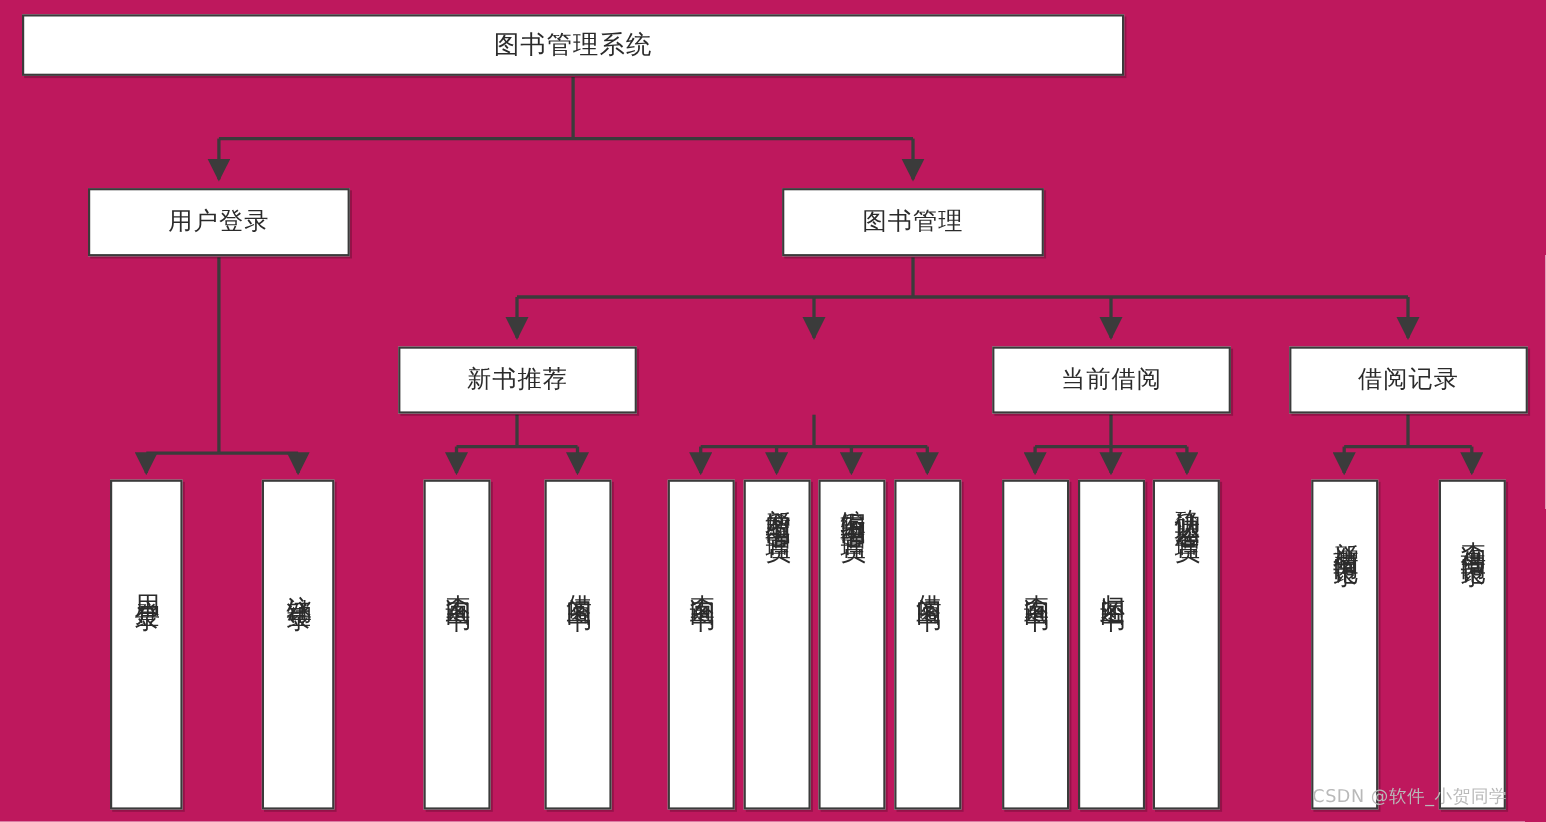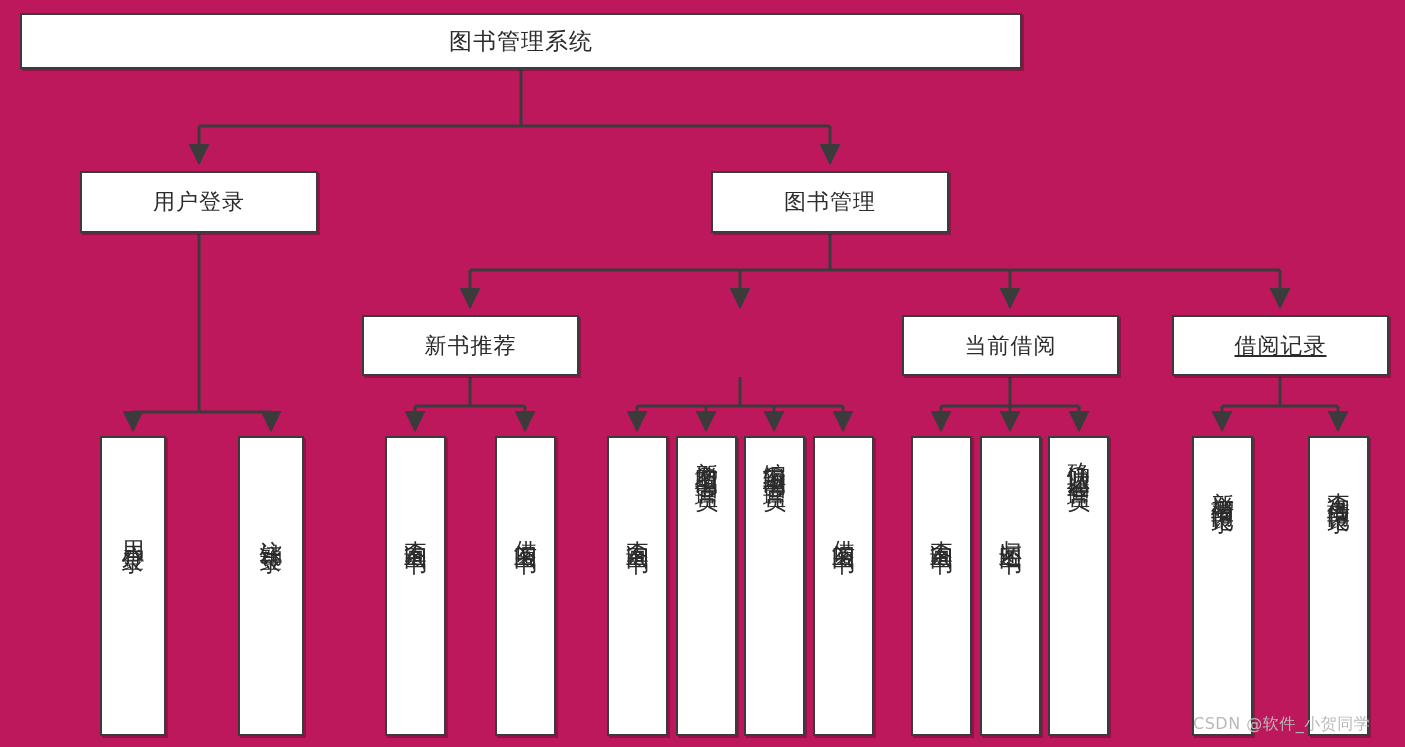--- a/index.html
+++ b/index.html
@@ -132,21 +132,21 @@
   <div class="node" style="left:362px; top:315px; width:217px; height:61px;">
     <span class="label">新书推荐</span>
   </div>
 
   <div class="node" style="left:711px; top:171px; width:238px; height:62px;">
     <span class="label">图书管理</span>
   </div>
   <div class="node" style="left:902px; top:315px; width:217px; height:61px;text-align:right;">
     <span class="label">当前借阅</span>
   </div>
-  <div class="node" style="left:1172px; top:315px; width:217px; height:61px;text-decoration:underline;">
+  <div class="node" style="left:1172px; top:315px; width:217px; height:61px;">
     <span class="label">借阅记录</span>
   </div>
 
   <div class="node vertical" style="left:100px; top:436px; width:66px; height:300px; padding-top:84px;">
     <span class="label">用户登录</span>
   </div>
   <div class="node vertical" style="left:238px; top:436px; width:66px; height:300px; padding-top:84px;">
     <span class="label">注销登录</span>
   </div>
 

